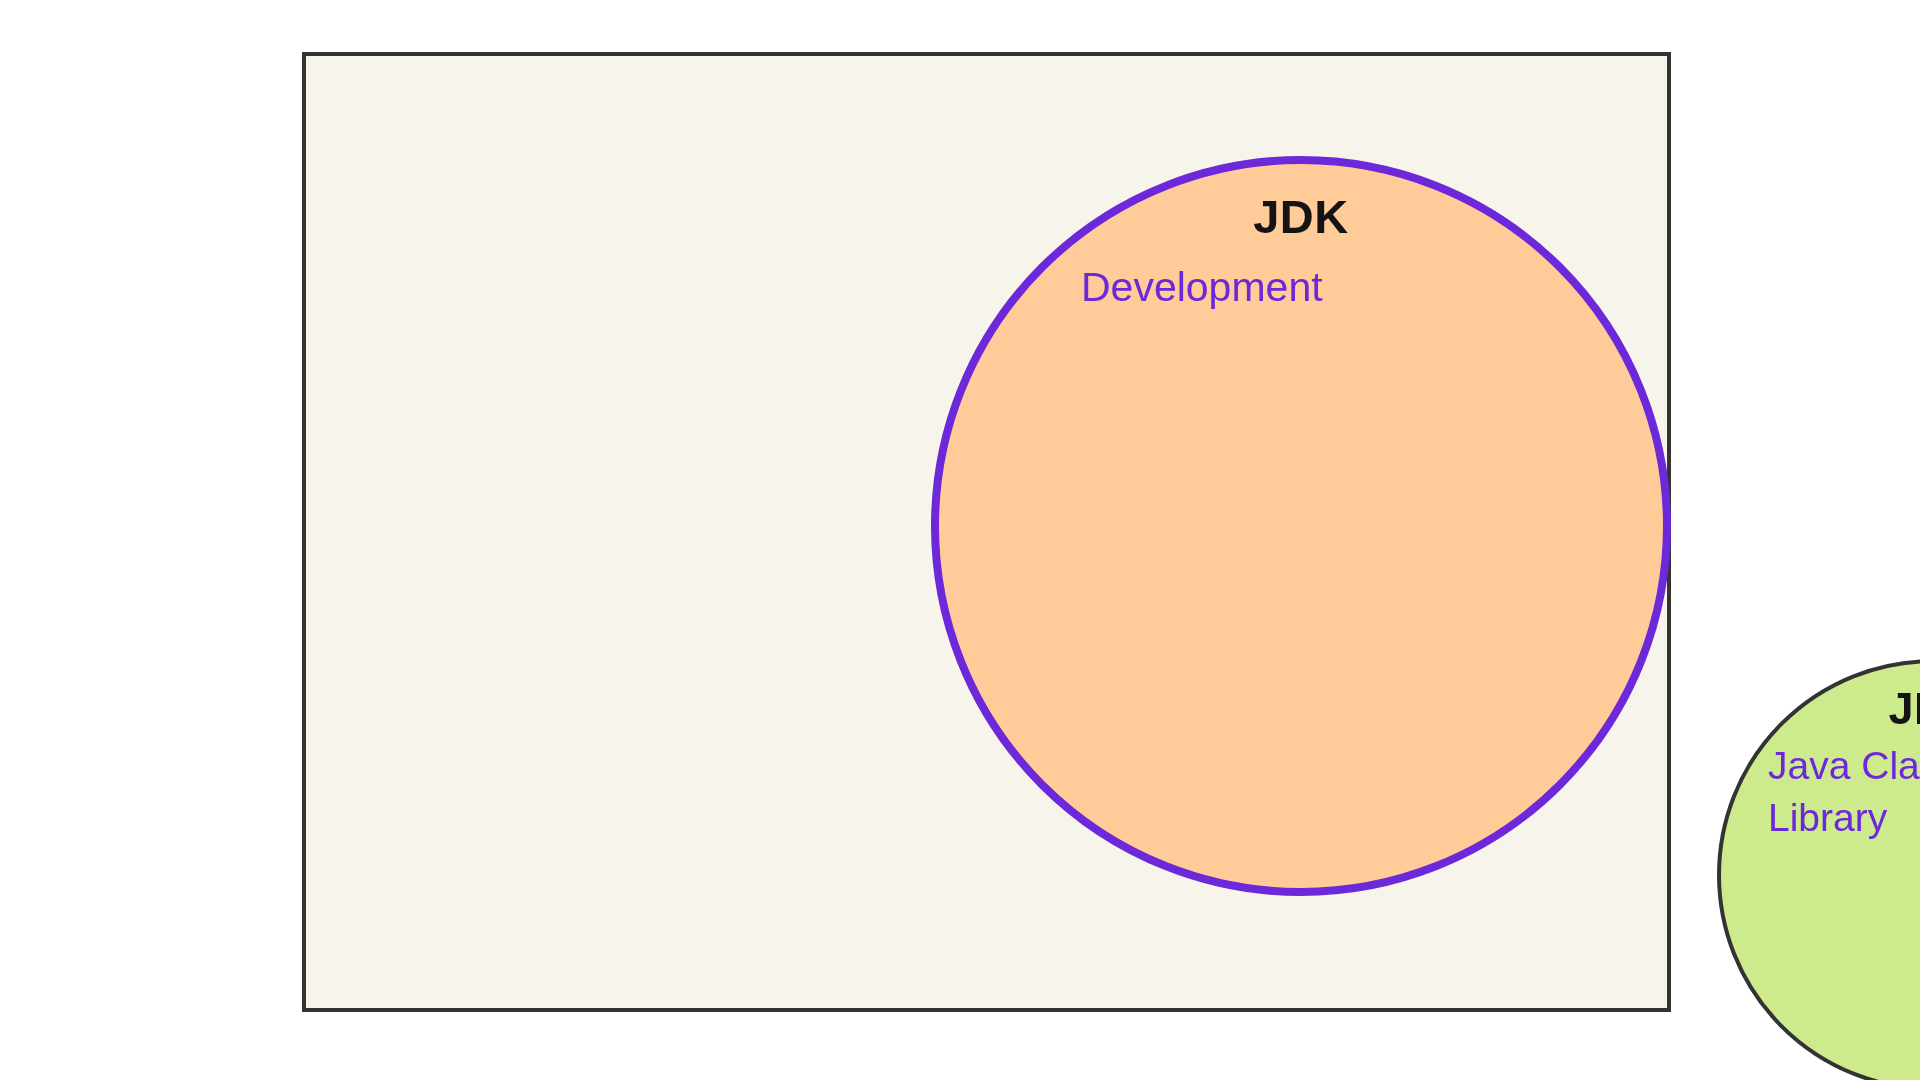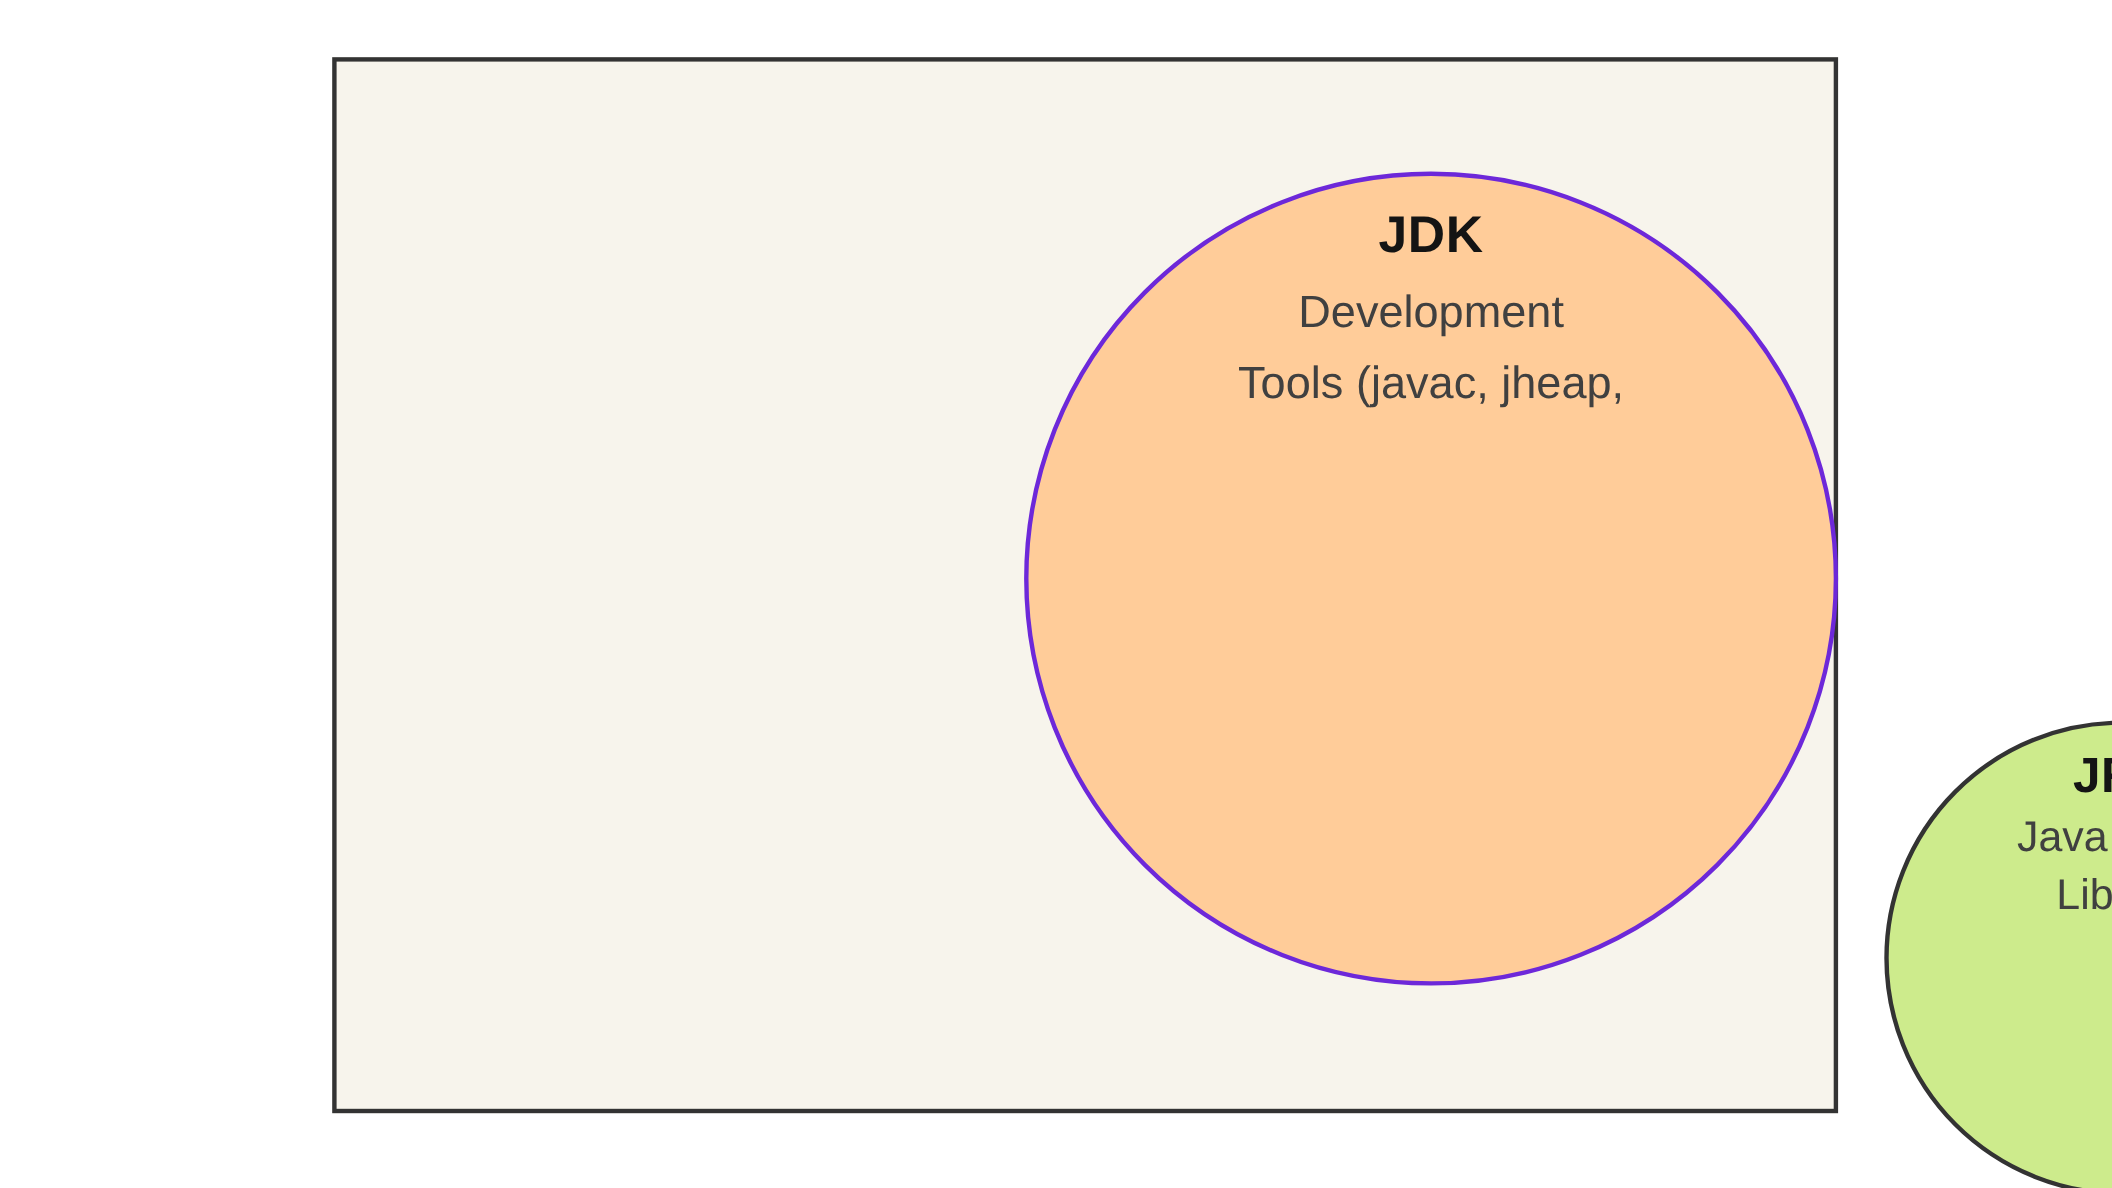--- a/index.html
+++ b/index.html
@@ -40,21 +40,21 @@
     flex-direction: column;
     align-items: center;
   }
 
   .circle-jdk {
     left: 625px;
     top: 100px;
     width: 740px;
     height: 740px;
     background: #ffcc99;
-    border: 4px solid #6d28d9;
+    border: 8px solid #6d28d9;
     padding-top: 28px;
   }
 
   .circle-jre {
     left: 778px;
     top: 495px;
     width: 432px;
     height: 432px;
     background: #cdeb8c;
     border: 4px solid #333333;
@@ -67,22 +67,22 @@
     color: #141414;
     line-height: 1.05;
     text-align: center;
     letter-spacing: 0.5px;
   }
 
   .title-jdk { font-size: 47px; }
   .title-jre { font-size: 45px; }
 
   .body-text {
-    color: #404040;
-    text-align: center;
+    color: #6d28d9;
+    text-align: left;
     font-weight: normal;
   }
 
   .body-jdk {
     font-size: 41px;
     line-height: 1.58;
     margin-top: 14px;
     width: 440px;
   }
 
@@ -101,21 +101,20 @@
 <div id="stage">
 
   <div class="frame">
 
     <div class="circle circle-jdk">
 
       <div class="title title-jdk">JDK</div>
 
       <div class="body-jdk body-text">
         <span class="body-line">Development</span>
-        <span class="body-line">Tools (javac, jheap,</span>
       </div>
 
       <div class="circle circle-jre">
 
         <div class="title title-jre">JRE</div>
 
         <div class="body-jre body-text">
           <span class="body-line">Java Class</span>
           <span class="body-line">Library</span>
         </div>

